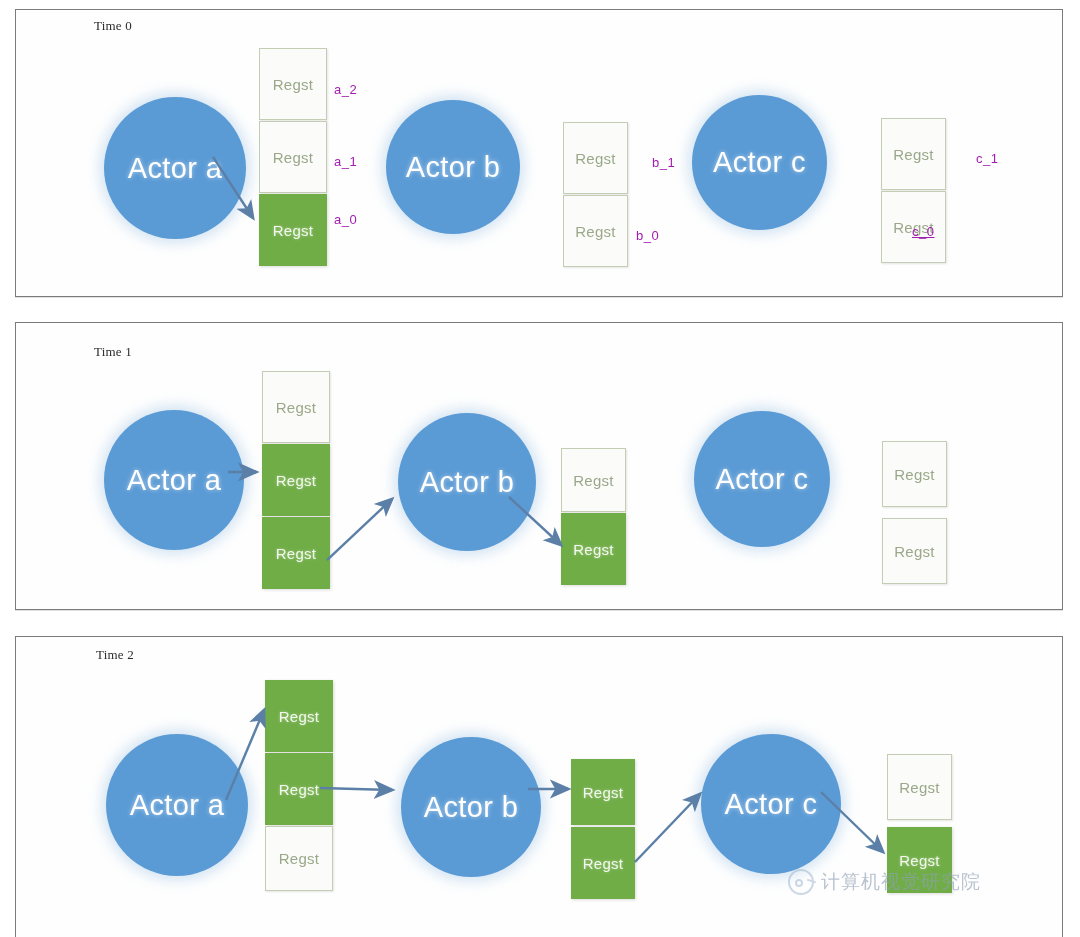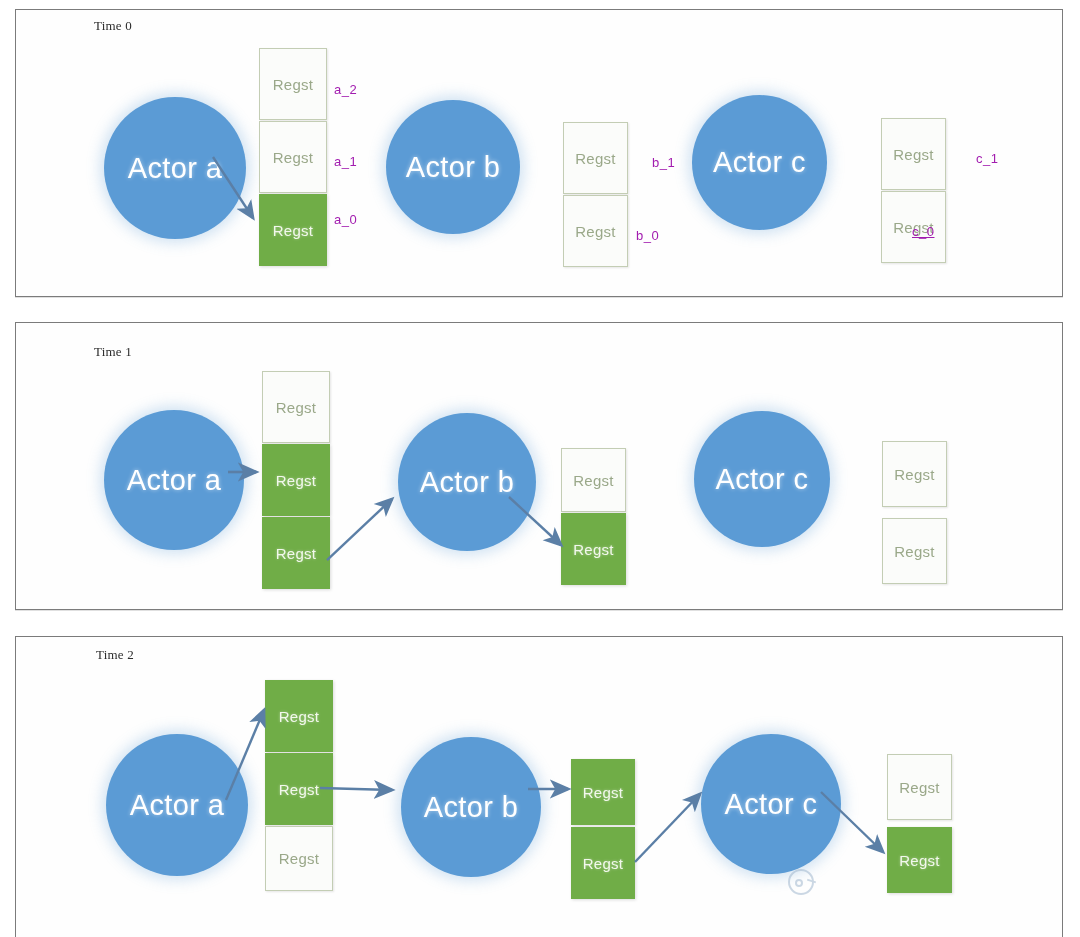--- a/index.html
+++ b/index.html
@@ -235,20 +235,21 @@
 
     <div class="reg empty" style="left:871px;top:117px;width:65px;height:66px;">
       <span>Regst</span>
     </div>
     <div class="reg full" style="left:871px;top:190px;width:65px;height:66px;">
       <span>Regst</span>
     </div>
 
     <div class="watermark" style="left:772px;top:232px;">
       <span class="wm-logo"></span>
+      <span class="wm-text">计算机视觉研究院</span>
     </div>
   </div>
 
   <svg class="arrows" viewBox="0 0 1080 937" xmlns="http://www.w3.org/2000/svg">
     <defs>
       <marker id="ah" markerWidth="9" markerHeight="9" refX="7" refY="4.5" orient="auto" markerUnits="strokeWidth">
         <path d="M0,0.8 L8.4,4.5 L0,8.2 L2.1,4.5 Z" fill="#5b7fa6"></path>
       </marker>
     </defs>
 

